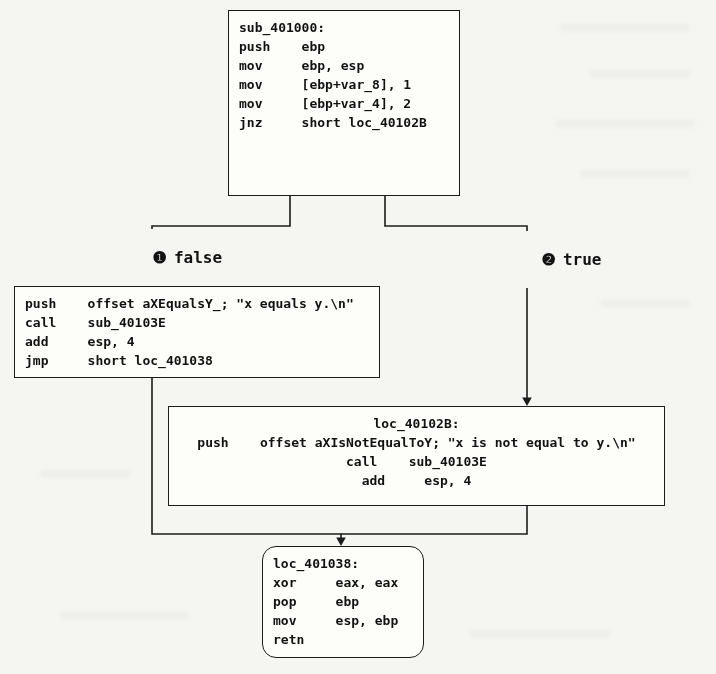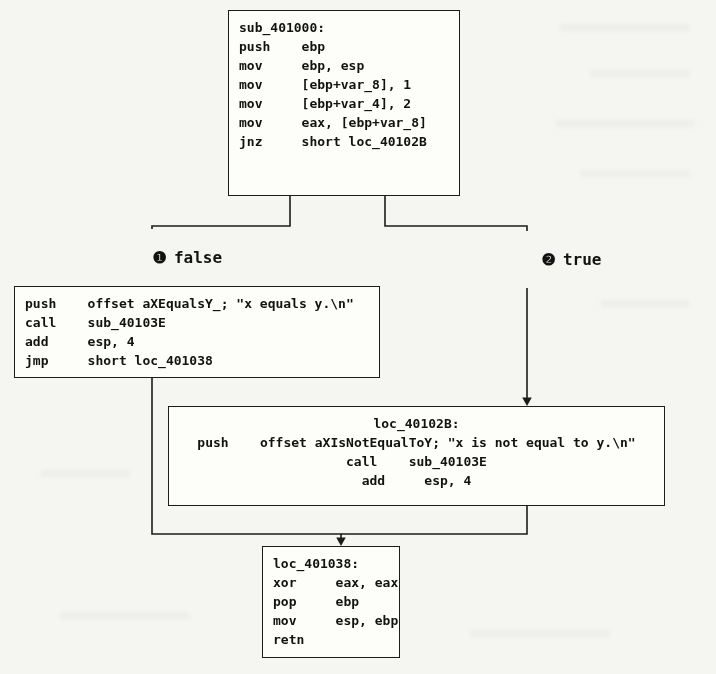--- a/index.html
+++ b/index.html
@@ -21,21 +21,21 @@
   .code-line {
     white-space:pre;
     font-size:13px;
     line-height:19px;
     font-weight:bold;
     color:#121212;
   }
   .block-entry { left:228px; top:10px;  width:232px; height:186px; }
   .block-false { left:14px;  top:286px; width:366px; height:92px;  }
   .block-true  { left:168px; top:406px; width:497px; height:100px;text-align:center;  }
-  .block-exit  { left:262px; top:546px; width:138px; height:112px; }
+  .block-exit  { left:262px; top:546px; width:162px; height:112px;border-radius:14px; }
   .branch-label {
     position:absolute;
     background:#f5f5f1;
     padding:0 4px;
     font-size:16px;
     line-height:19px;
     font-weight:bold;
     color:#121212;
     white-space:pre;
   }
@@ -73,21 +73,20 @@
     <polygon points="522.2,397.5 531.8,397.5 527,406" fill="#1c1c1c"></polygon>
     <polygon points="336.2,537.5 345.8,537.5 341,546" fill="#1c1c1c"></polygon>
   </svg>
 
   <div class="block block-entry">
     <div class="code-line">sub_401000:</div>
     <div class="code-line">push    ebp</div>
     <div class="code-line">mov     ebp, esp</div>
     <div class="code-line">mov     [ebp+var_8], 1</div>
     <div class="code-line">mov     [ebp+var_4], 2</div>
-    <div class="code-line">mov     eax, [ebp+var_8]</div>
     <div class="code-line">jnz     short loc_40102B</div>
   </div>
 
   <div class="branch-label label-false">
     <span class="marker">❶</span><span>false</span>
   </div>
   <div class="branch-label label-true">
     <span class="marker">❷</span><span>true</span>
   </div>
 

